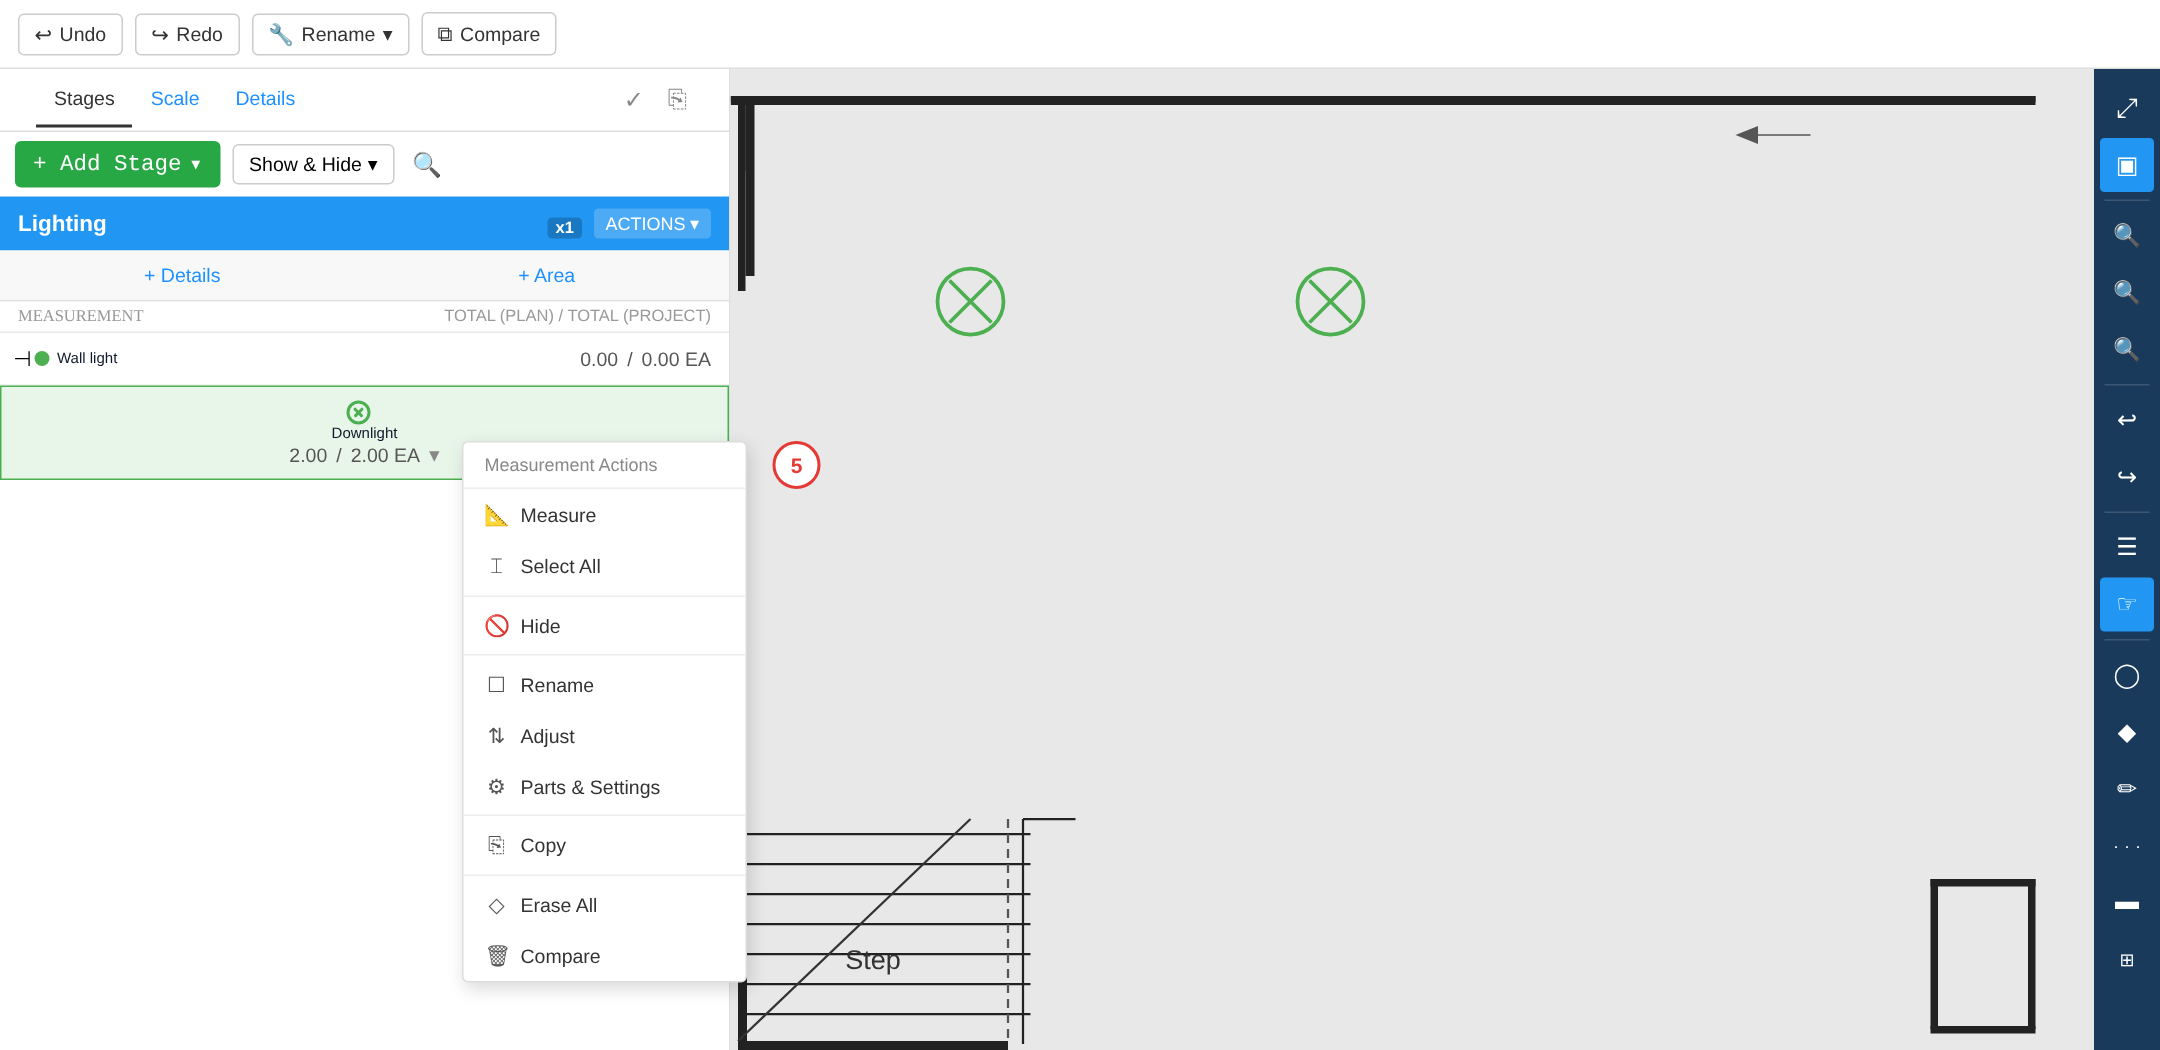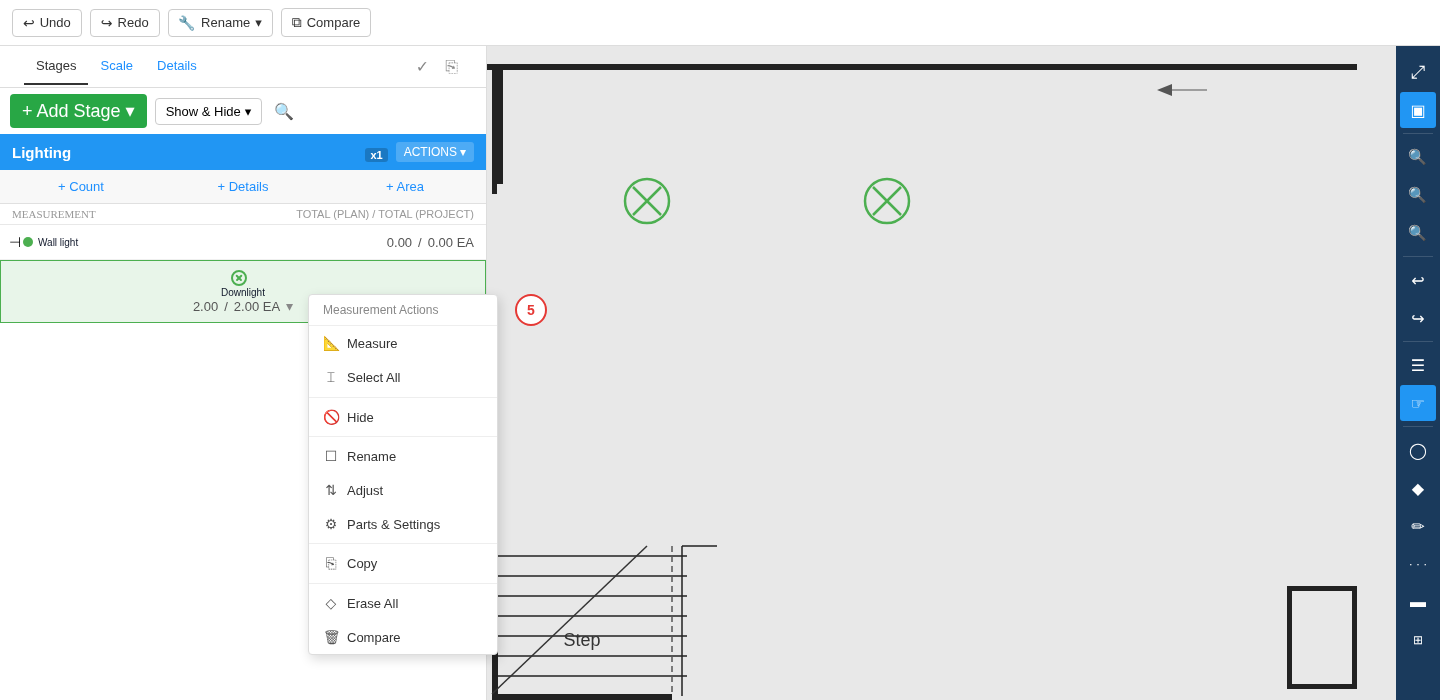--- a/index.html
+++ b/index.html
@@ -27,21 +27,21 @@
     .tabs { display: flex; align-items: center; border-bottom: 1px solid #ddd; background: #fff; padding: 0 24px; height: 42px; }
     .tab { padding: 10px 12px; cursor: pointer; font-size: 13px; color: #1e90ff; border-bottom: 2px solid transparent; }
     .tab.active { color: #333; border-bottom: 2px solid #333; font-weight: 500; }
     .tab-actions { margin-left: auto; display: flex; gap: 8px; }
     .tab-icon-btn { background: none; border: none; cursor: pointer; color: #888; font-size: 16px; padding: 4px; }
 
     
     .panel-header { display: flex; align-items: center; padding: 6px 10px; gap: 8px; }
     .add-stage-btn {
       background: #28a745; color: #fff; border: none; border-radius: 4px;
-      padding: 6px 12px; font-size: 18px; cursor: pointer; display: flex; align-items: center; gap: 5px;
+      padding: 6px 12px; font-size: 15px; cursor: pointer; display: flex; align-items: center; gap: 5px; font-family: Liberation Mono, monospace;
     }
     .show-hide-btn {
       border: 1px solid #ccc; border-radius: 4px; background: #fff;
       padding: 5px 10px; font-size: 13px; cursor: pointer; display: flex; align-items: center; gap: 4px;
     }
     .search-btn { background: none; border: none; cursor: pointer; font-size: 16px; color: #555; padding: 4px; }
 
     
     .stage-header {
       background: #2196f3; color: #fff; padding: 8px 12px;
@@ -179,21 +179,20 @@
       <div class="stage-header-right">
         <span class="x1-badge">x1</span>
         <button class="actions-btn">
           <span>ACTIONS</span>
           <span>▾</span>
         </button>
       </div>
     </div>
 
     <div class="measure-type-row">
-      <button class="measure-type-btn">+ Count</button>
       <button class="measure-type-btn">+ Details</button>
       <button class="measure-type-btn">+ Area</button>
     </div>
 
     <div class="col-headers">
       <span class="col-measurement">MEASUREMENT</span>
       <span class="col-totals">TOTAL (PLAN) / TOTAL (PROJECT)</span>
     </div>
 
     <div class="meas-row">

